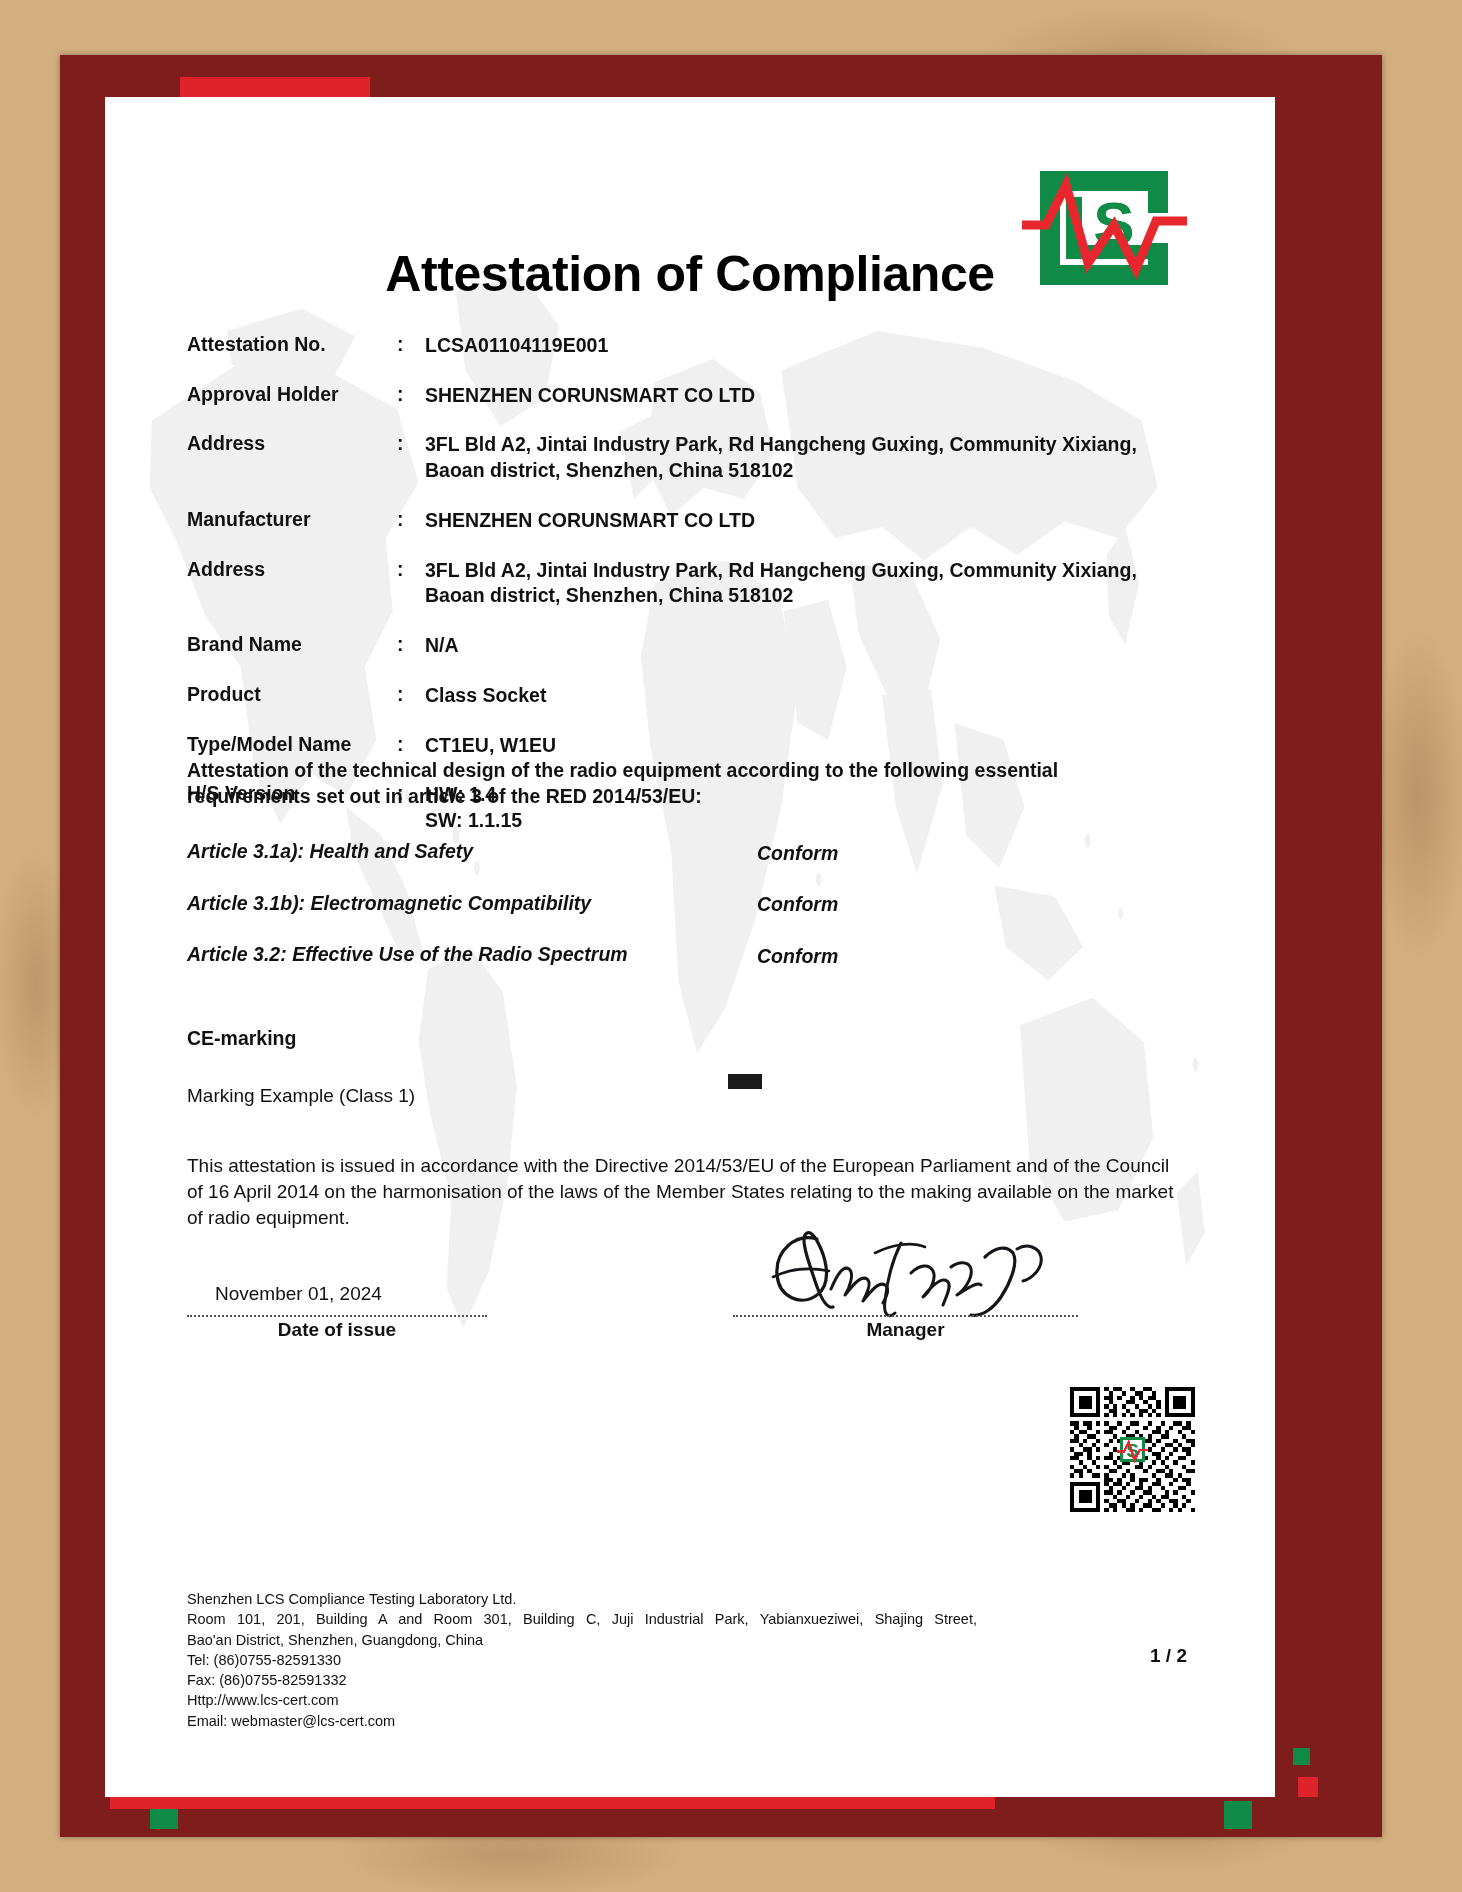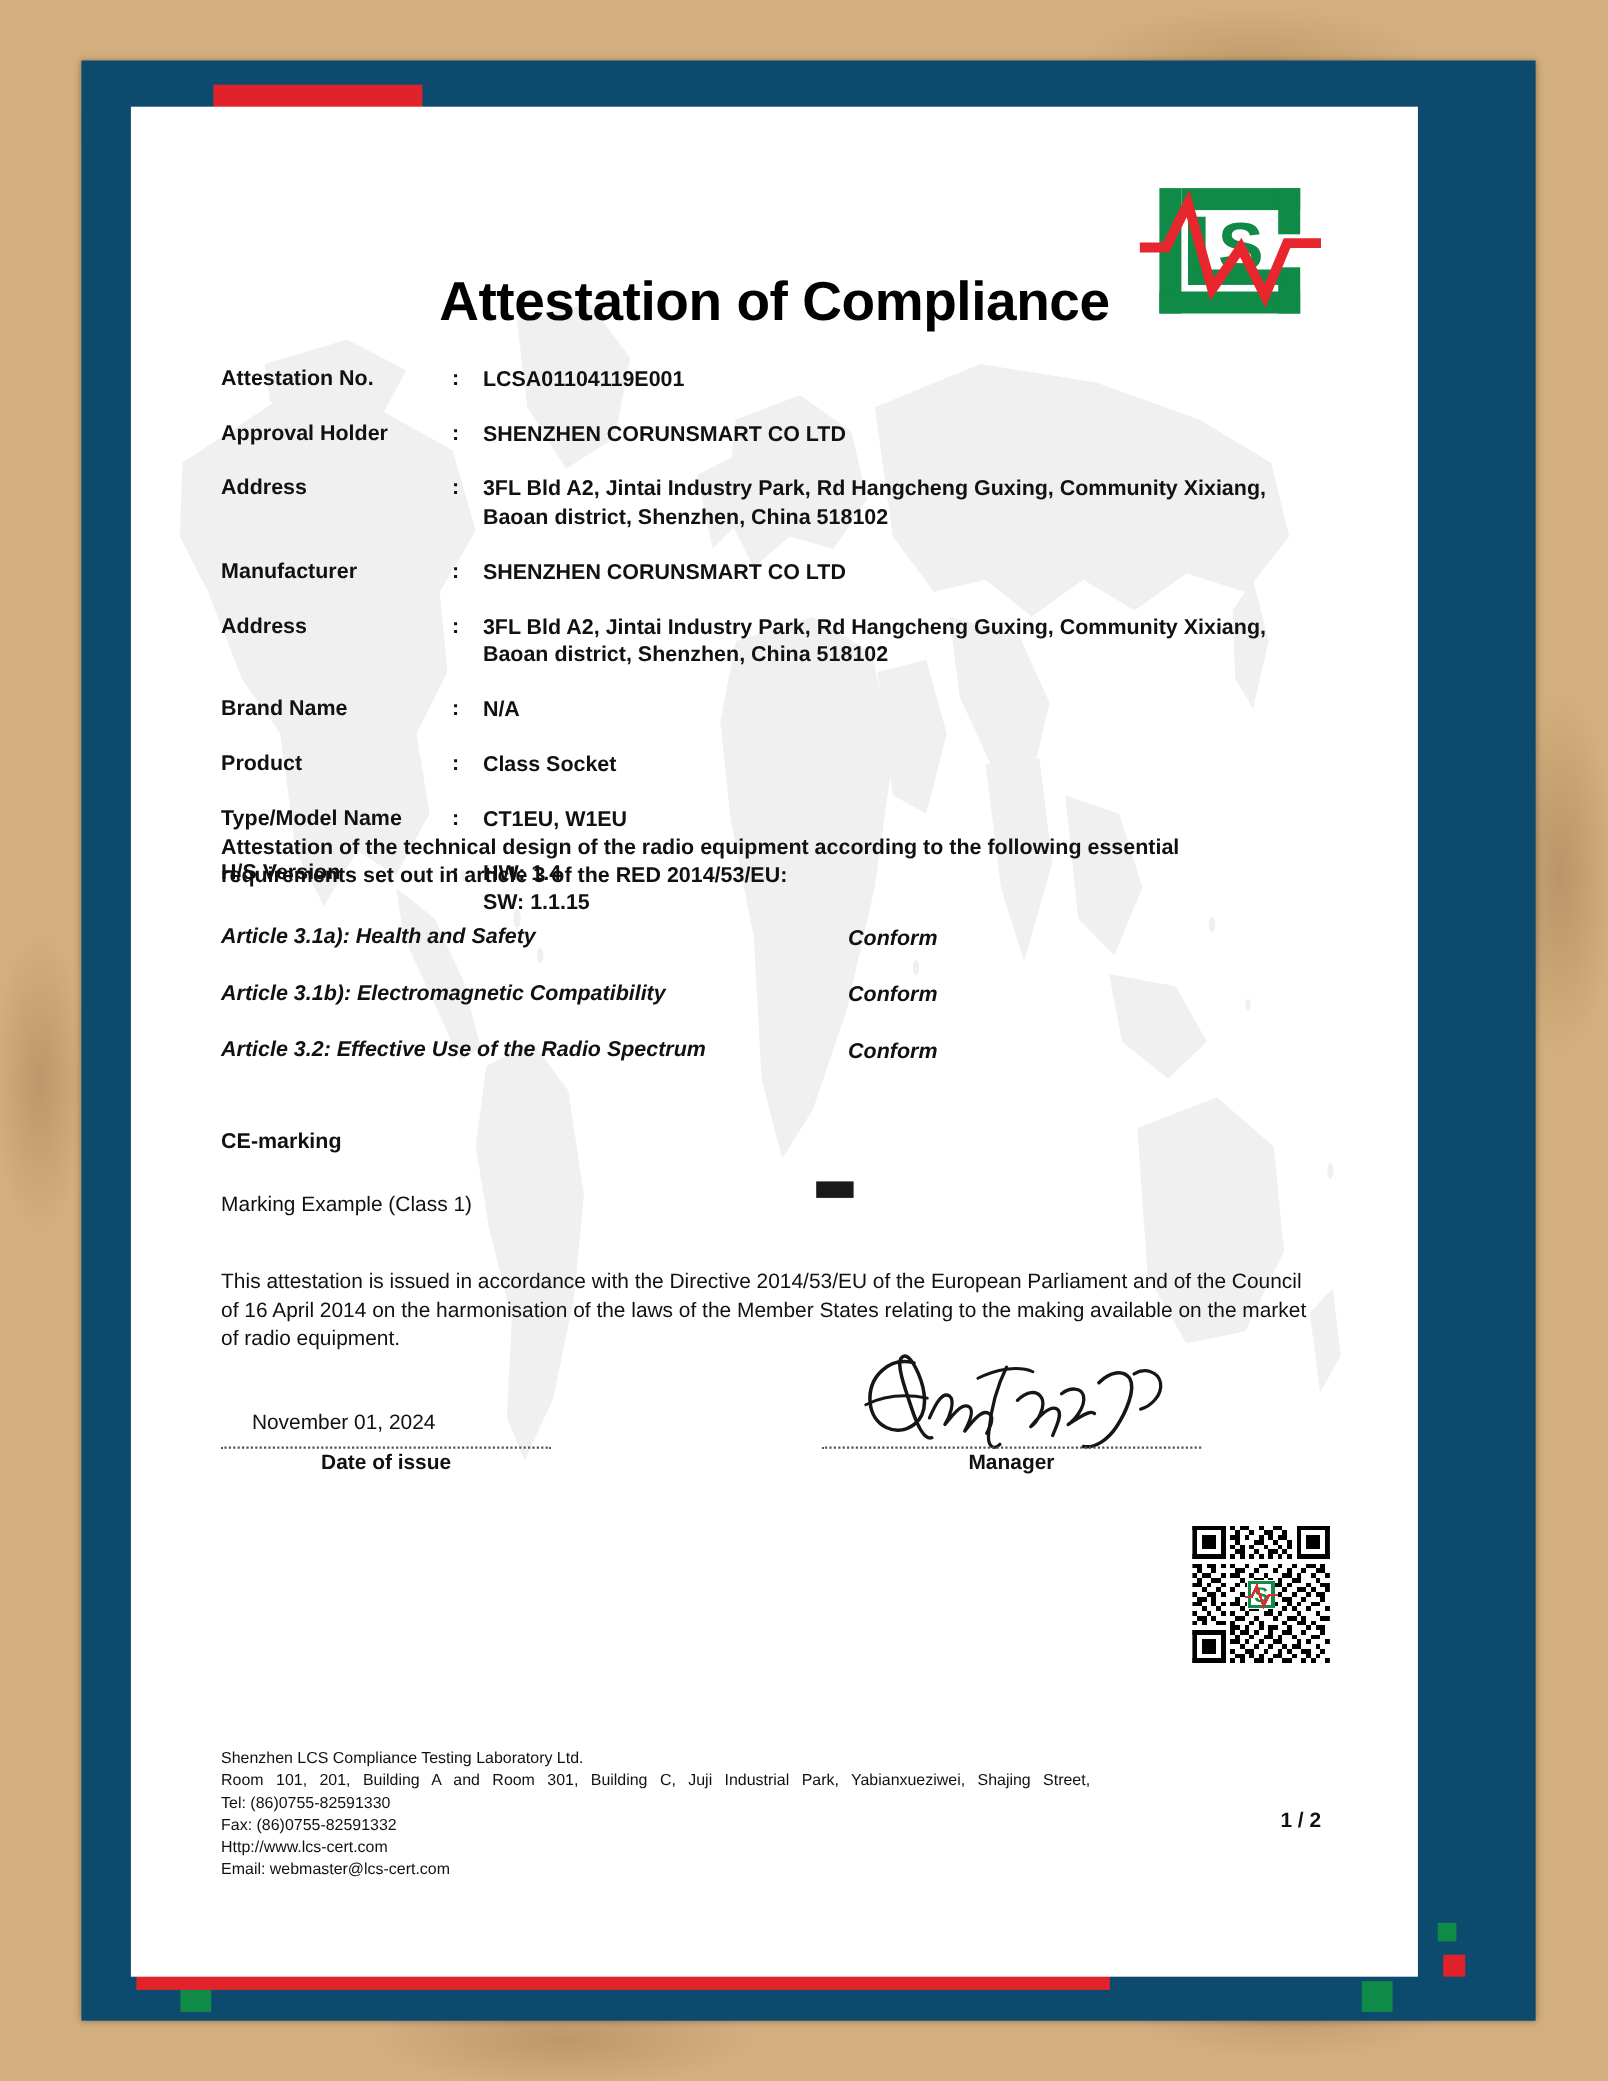--- a/index.html
+++ b/index.html
@@ -38,22 +38,22 @@
       radial-gradient(ellipse 220px 70px at 78% 3%,  rgba(128,92,50,.22), transparent 72%),
       radial-gradient(ellipse 60px 190px at 2.5% 52%,rgba(122,86,46,.26), transparent 72%),
       radial-gradient(ellipse 70px 230px at 97% 42%, rgba(118,84,44,.28), transparent 72%),
       radial-gradient(ellipse 240px 60px at 35% 98%, rgba(124,88,48,.26), transparent 72%),
       radial-gradient(ellipse 190px 50px at 80% 97%, rgba(130,94,52,.20), transparent 72%);
   }
 
   
   #mat{
     position:absolute;
-    left:74px; top:55px; width:1322px; height:1782px;
-    background:#0c4a6e;
+    left:60px; top:55px; width:1322px; height:1782px;
+    background:#7f1d1d;
     box-shadow:0 0 6px rgba(0,0,0,.35);
   }
   #page{
     position:absolute;
     left:45px; top:42px; width:1170px; height:1700px;
     background:#ffffff;
     overflow:hidden;
   }
 
   
@@ -578,20 +578,21 @@
 
       <rect x="11.5" y="11.5" width="6" height="6" fill="#fff"></rect>
       <rect x="12" y="12" width="5" height="5" fill="none" stroke="#0f8a47" stroke-width=".7"></rect>
       <text x="14.5" y="16.2" font-family="&quot;Liberation Sans&quot;, sans-serif" font-size="4.4" font-weight="bold" fill="#0f8a47" text-anchor="middle">S</text>
       <polyline points="11,15 12.5,15 13.6,12.8 15,17 16.2,14.6 18,14.6" fill="none" stroke="#e8262e" stroke-width=".55"></polyline>
     </svg>
 
     <div id="footer">
       <div class="foot-line">Shenzhen LCS Compliance Testing Laboratory Ltd.</div>
       <div class="foot-just">Room 101, 201, Building A and Room 301, Building C, Juji Industrial Park, Yabianxueziwei, Shajing Street,</div>
+      <div class="foot-line">Bao'an District, Shenzhen, Guangdong, China</div>
       <div class="foot-2col">
         <span class="c1">Tel: (86)0755-82591330</span>
         <span>Fax: (86)0755-82591332</span>
       </div>
       <div class="foot-2col">
         <span class="c1">Http://www.lcs-cert.com</span>
         <span>Email: webmaster@lcs-cert.com</span>
       </div>
     </div>
 

